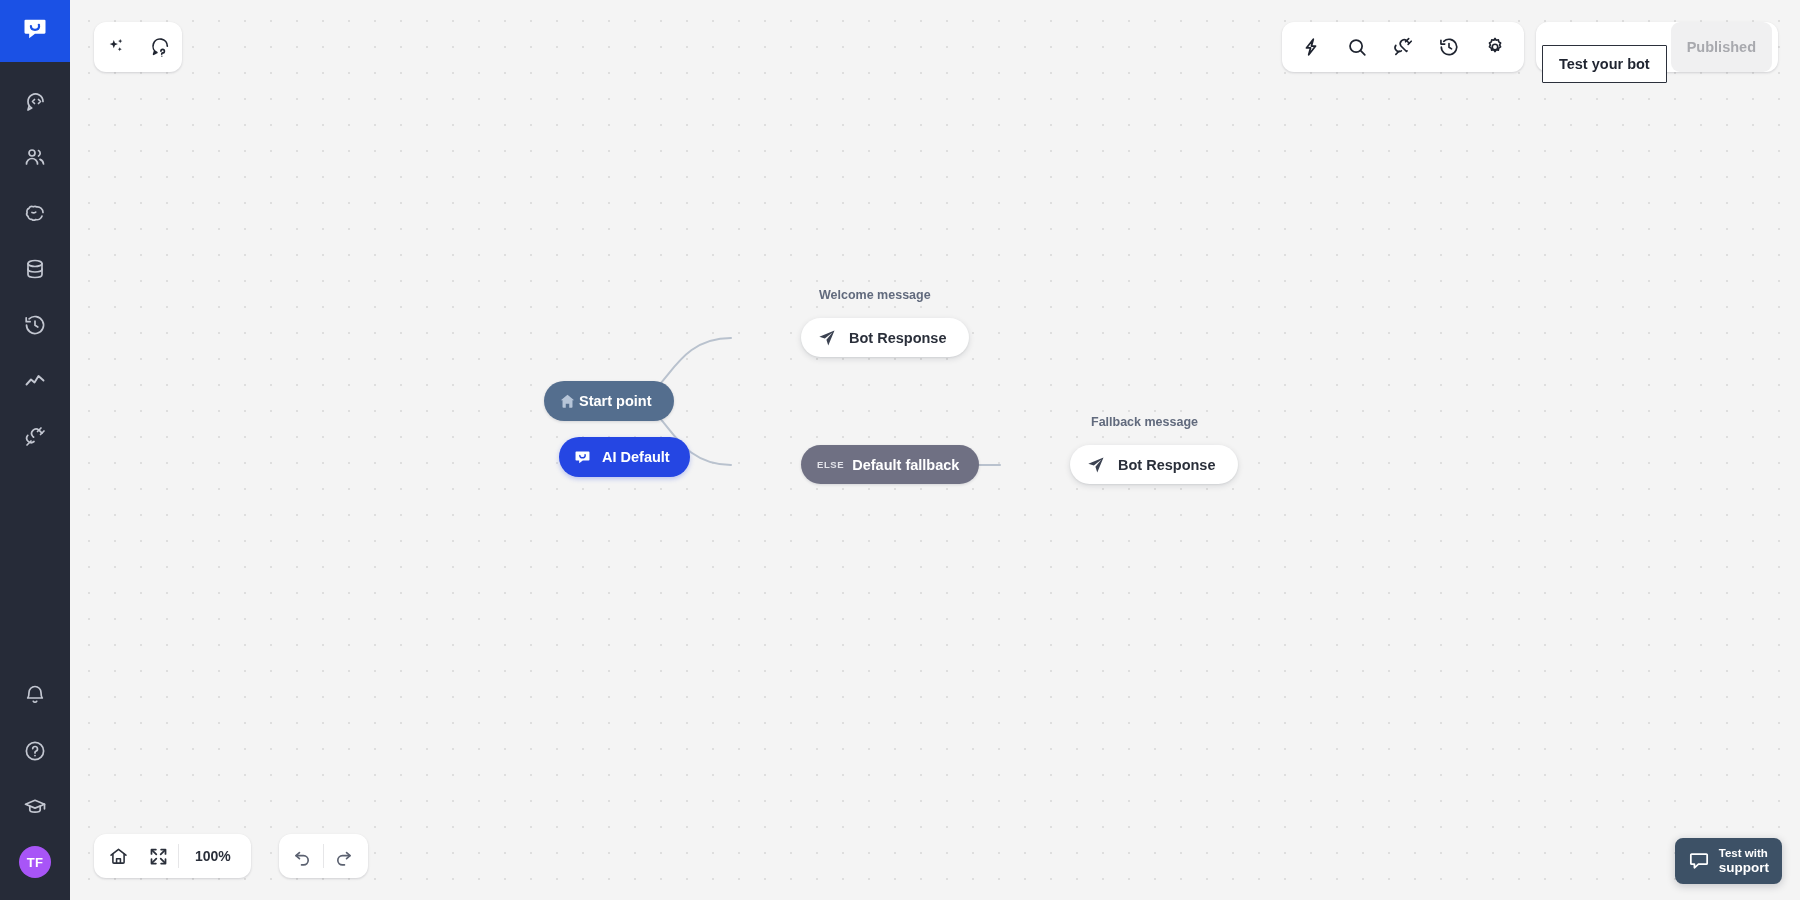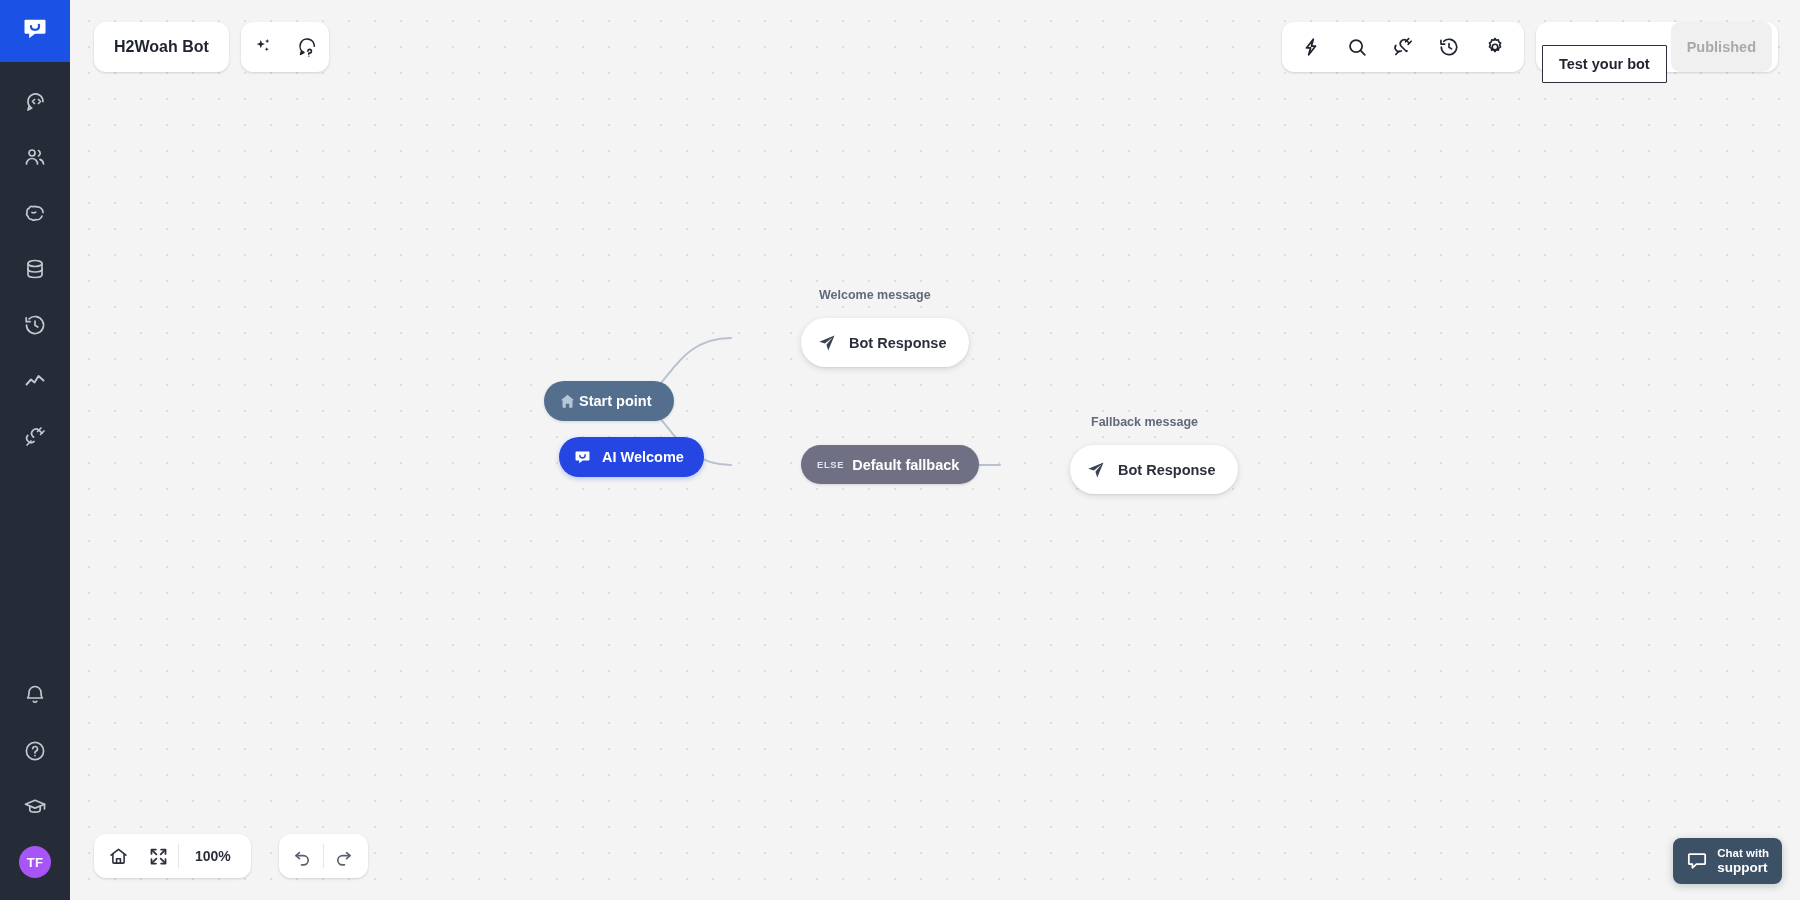--- a/index.html
+++ b/index.html
@@ -112,21 +112,21 @@
     box-shadow: 0 2px 5px rgba(37,70,227,.28);
   }
   .node-fallback {
     left: 731px; top: 445px; height: 39px; padding: 0 20px 0 16px; gap: 8px;
     background: #6f7083; color: #ffffff;
     font-size: 14.5px; font-weight: 700;
     box-shadow: 0 1px 3px rgba(16,24,40,.14);
   }
   .else-tag { font-size: 9.5px; font-weight: 800; letter-spacing: .6px; color: #e2e3ea; }
   .node-response {
-    height: 49px; padding: 0 22px 0 16px; gap: 12px;
+    height: 39px; padding: 0 22px 0 16px; gap: 12px;
     background: #ffffff; color: #2a2f3a;
     font-size: 14.5px; font-weight: 700;
     box-shadow: 0 2px 6px rgba(16,24,40,.12), 0 1px 2px rgba(16,24,40,.07);
   }
   .resp-welcome { left: 731px; top: 318px; }
   .resp-fallback { left: 1000px; top: 445px; }
   .node ico, .node .glyph { display: flex; align-items: center; }
   .node .glyph svg { display: block; }
 
   .edge-label {
@@ -266,23 +266,20 @@
       <g fill="none" stroke="#b9c2ce" stroke-width="2" stroke-linecap="round">
         <path d="M 489 401 C 530 401, 540 401, 560 401"></path>
         <path d="M 560 401 C 598 401, 600 338, 661 338"></path>
         <path d="M 560 401 C 598 401, 600 465, 661 465"></path>
         <path d="M 827 465 L 930 465"></path>
       </g>
     </svg>
 
     <div class="top-left-group">
       <div class="pill-card">
-        <div class="bot-title">H2Woah Bot</div>
-      </div>
-      <div class="pill-card">
         <div class="icon-btn">
           <svg viewBox="0 0 24 24" fill="currentColor">
             <path d="M9.6 4.3l1.25 3.25L14.1 8.8l-3.25 1.25L9.6 13.3 8.35 10.05 5.1 8.8l3.25-1.25L9.6 4.3z"></path>
             <path d="M16.6 3.2l.65 1.7 1.7.65-1.7.65-.65 1.7-.65-1.7-1.7-.65 1.7-.65.65-1.7z"></path>
             <path d="M16.1 12.2l.6 1.55 1.55.6-1.55.6-.6 1.55-.6-1.55-1.55-.6 1.55-.6.6-1.55z"></path>
           </svg>
         </div>
         <div class="icon-btn">
           <svg viewBox="0 0 24 24" fill="none" stroke="currentColor" stroke-width="1.8" stroke-linecap="round" stroke-linejoin="round">
             <path d="M20 11.2A7.8 7.8 0 1 0 8.6 18L5 20l1-3.5"></path>
@@ -346,21 +343,21 @@
     </div>
 
     <div class="node node-assist">
       <span class="glyph">
         <svg viewBox="0 0 24 24" width="19" height="19" fill="none">
           <path d="M4.2 4.4h15.6a1 1 0 0 1 1 1v9.4a1 1 0 0 1-1 1h-7.4l-4.6 3.6v-3.6H4.2a1 1 0 0 1-1-1V5.4a1 1 0 0 1 1-1z" fill="#ffffff"></path>
           <path d="M8.6 9.4c0 1.9 1.5 3 3.4 3s3.4-1.1 3.4-3" stroke="#2546e3" stroke-width="1.8" stroke-linecap="round"></path>
           <circle cx="15.2" cy="8.4" r=".95" fill="#2546e3"></circle>
         </svg>
       </span>
-      <span>AI Welcome</span>
+      <span>AI Default</span>
     </div>
 
     <div class="edge-label lbl-welcome">Welcome message</div>
 
     <div class="node node-response resp-welcome">
       <span class="glyph">
         <svg viewBox="0 0 24 24" width="20" height="20" fill="#3b4251">
           <path d="M21 3L2.8 10.6l6.6 2.1 9.1-7.2-7.2 8.5 2.2 6.9L21 3z"></path>
         </svg>
       </span>
@@ -425,19 +422,19 @@
       </div>
     </div>
 
     <div class="support-widget">
       <span>
         <svg viewBox="0 0 24 24" fill="none">
           <path d="M4 4.5h16a.9.9 0 0 1 .9.9v9.2a.9.9 0 0 1-.9.9h-8.6L7 19.4v-3.9H4a.9.9 0 0 1-.9-.9V5.4a.9.9 0 0 1 .9-.9z" stroke="#ffffff" stroke-width="1.9" stroke-linejoin="round"></path>
         </svg>
       </span>
       <span class="support-text">
-        <span class="t1">Chat with</span>
+        <span class="t1">Test with</span>
         <span class="t2">support</span>
       </span>
     </div>
 
   </main>
 </div>
 
 </body></html>

